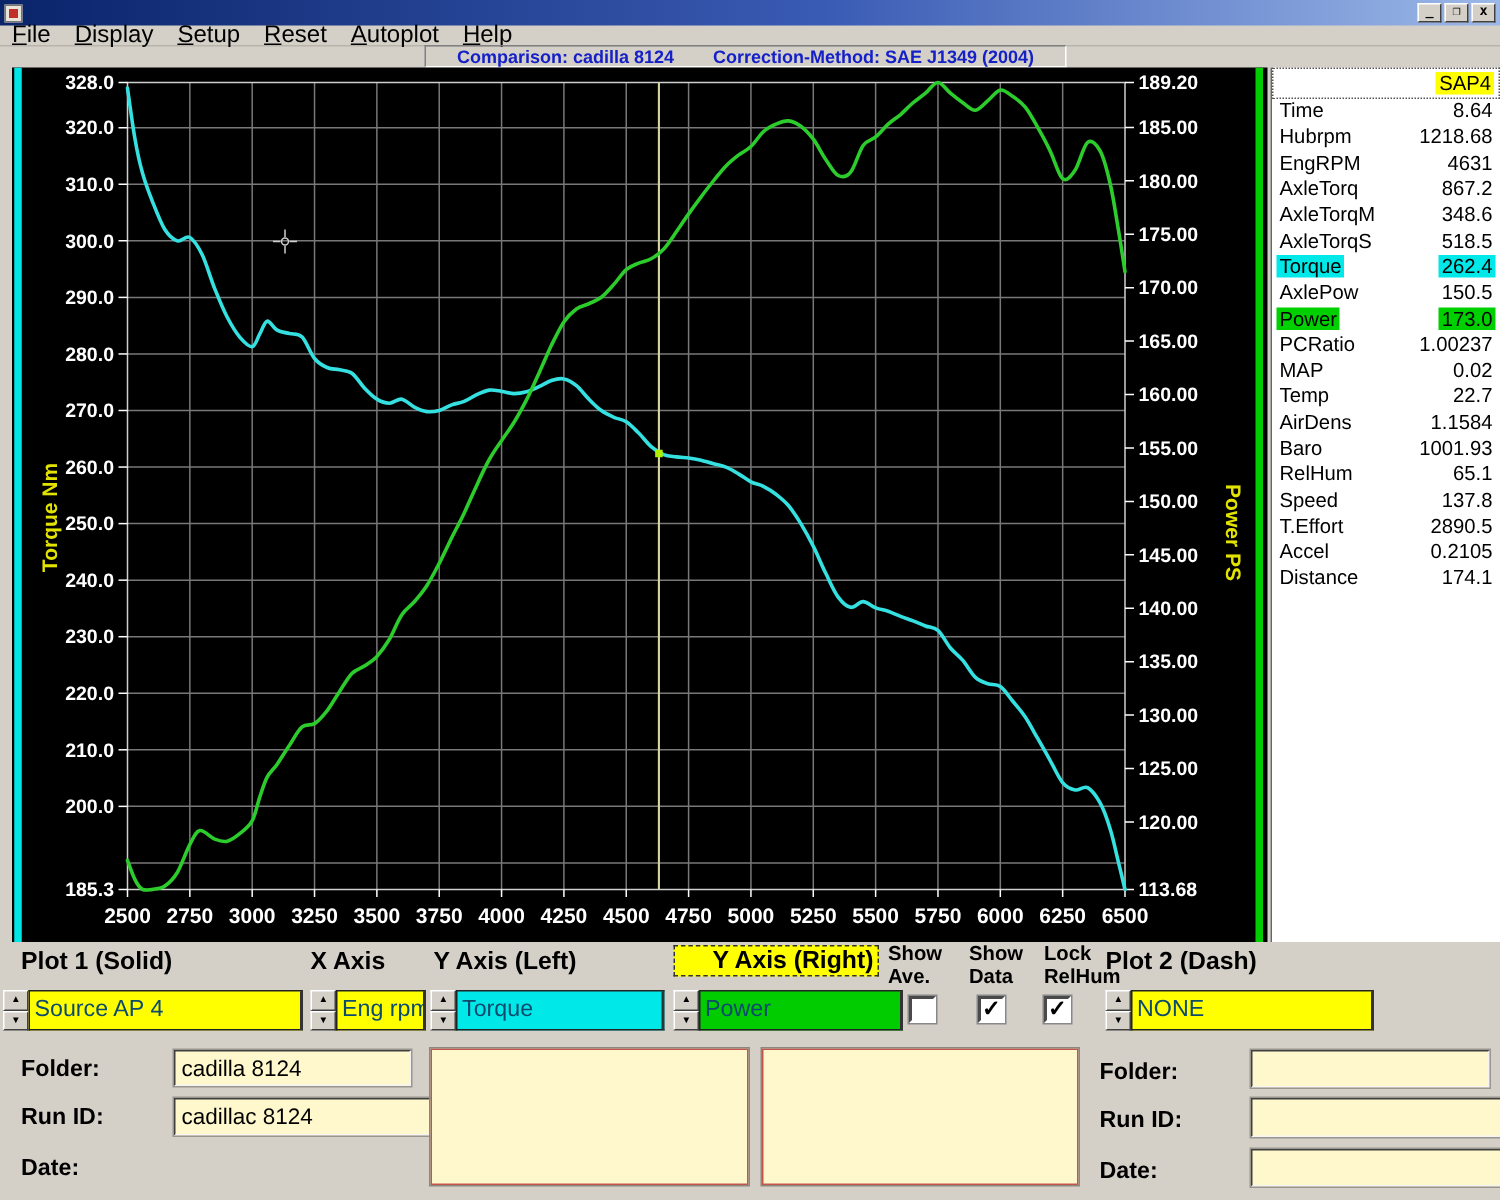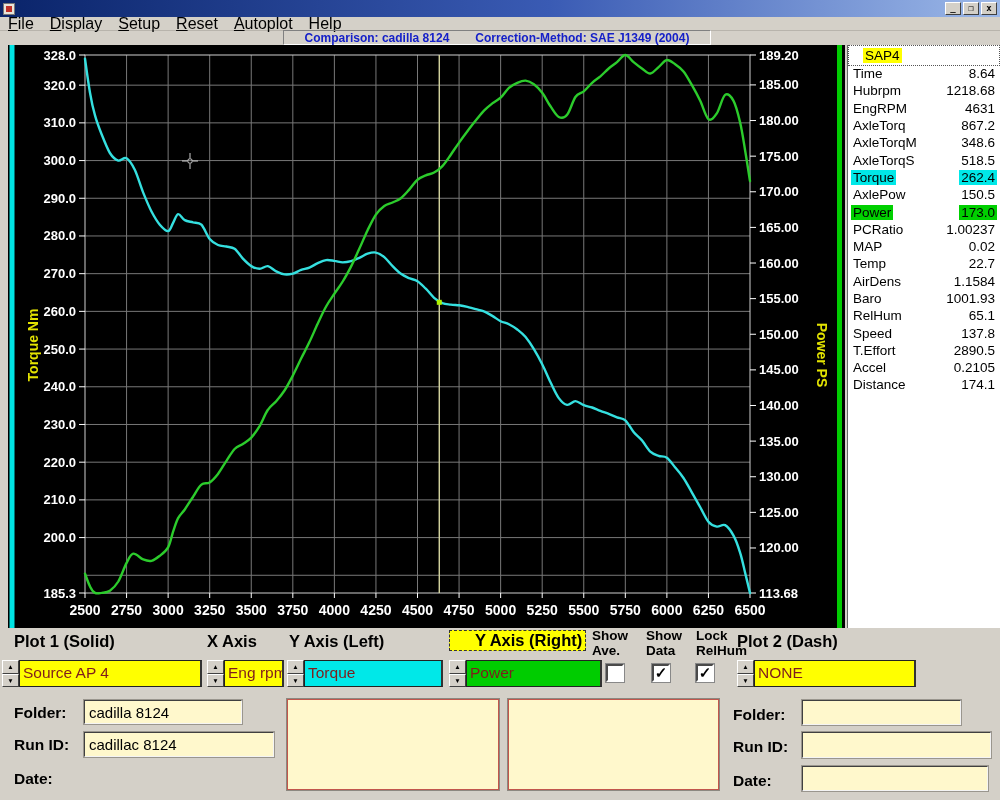--- a/index.html
+++ b/index.html
@@ -32,47 +32,47 @@
     border-top:1px solid #808080;border-left:1px solid #808080;
     border-bottom:1px solid #ffffff;border-right:1px solid #ffffff;
     display:flex;align-items:center;justify-content:center;gap:26px;
     font-size:12px;font-weight:bold;color:#1520c8;white-space:pre;}
   
   #plotpanel{position:absolute;left:8px;top:45px;width:837px;height:583px;background:#000;}
   
   #datapanel{position:absolute;left:847px;top:45px;width:153px;height:583px;
     background:#ffffff;border-left:1px solid #666;font-size:13.5px;color:#000;}
   #panelhead{height:19px;margin:1px 1px 0 1px;outline:1px dotted #555;
-    display:flex;align-items:center;padding:0 14px;}
+    display:flex;justify-content:flex-end;align-items:center;padding:0 3px;}
   #panelhead span{background:#ffff00;padding:0 2px;font-size:13.5px;}
   .prow{display:flex;justify-content:space-between;align-items:center;
     height:17.3px;padding:0 3px;}
   .prow .pl,.prow .pv{padding:0 2px;}
   .hl-cyan{background:#00e8e8;}
   .hl-green{background:#00d000;}
   
   #controls{position:absolute;left:0;top:628px;width:1000px;height:172px;background:#d4d0c8;}
   .biglab{position:absolute;font-size:16.5px;font-weight:bold;color:#000;white-space:nowrap;}
   .smlab{position:absolute;font-size:13.5px;font-weight:bold;line-height:15px;white-space:pre-line;}
   #yright-lab{background:#ffff00;border:1px dashed #333;padding:0 3px;}
   .combo{position:absolute;top:32px;height:27px;display:flex;}
   .spinner{width:17px;display:flex;flex-direction:column;}
   .spinbtn{flex:1;background:#d4d0c8;border:1px solid;border-color:#fff #404040 #404040 #fff;
     font-size:6.5px;line-height:11px;text-align:center;color:#000;padding:0;}
   .combofield{flex:1;border:1px solid #222;border-right:2px solid #333;
-    font-size:15.5px;line-height:24px;padding:0 3px;overflow:hidden;white-space:nowrap;color:#7f1d1d;}
+    font-size:15.5px;line-height:24px;padding:0 3px;overflow:hidden;white-space:nowrap;color:#0c4a6e;}
   .cb{position:absolute;width:18px;height:18px;background:#fff;
     border-top:2px solid #4a4a4a;border-left:2px solid #4a4a4a;
     border-bottom:2px solid #fff;border-right:2px solid #fff;
     outline:1px solid #888;font-size:15px;line-height:14px;text-align:center;
     font-weight:bold;color:#000;}
   .flab{position:absolute;font-size:15.5px;font-weight:bold;color:#000;}
   .ffield{position:absolute;background:#fff8cc;border:1px solid;
     border-color:#404040 #f4f4f4 #f4f4f4 #404040;outline:1px solid #9a968e;
-    font-family:"Liberation Sans",sans-serif;font-size:15px;color:#000;padding:1px 4px;}
+    font-family:"Liberation Sans",sans-serif;font-size:15px;color:#000;padding:1px 4px;margin-left:32px;}
   .commentbox{position:absolute;background:#fff8cc;border:1px solid #c2564c;
     outline:1px solid #8c8880;resize:none;}
   text{font-family:"Liberation Sans",sans-serif;}
 </style>
 </head>
 <body>
 
 <div id="win">
 
   <div id="titlebar">

